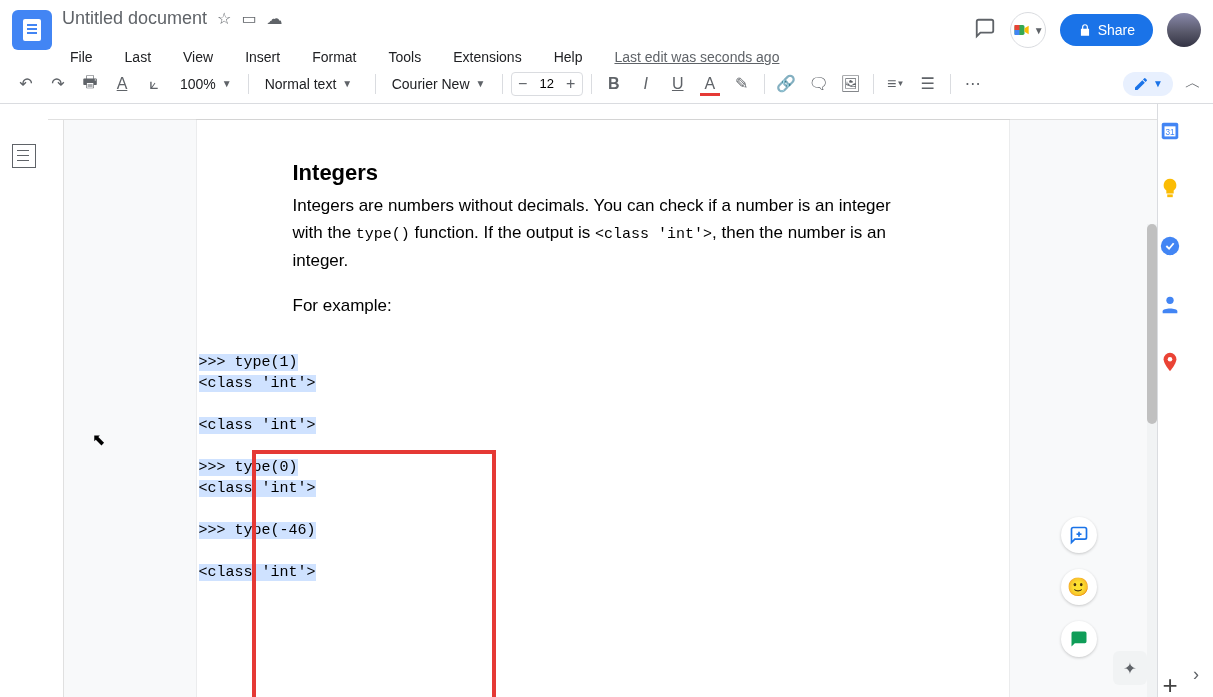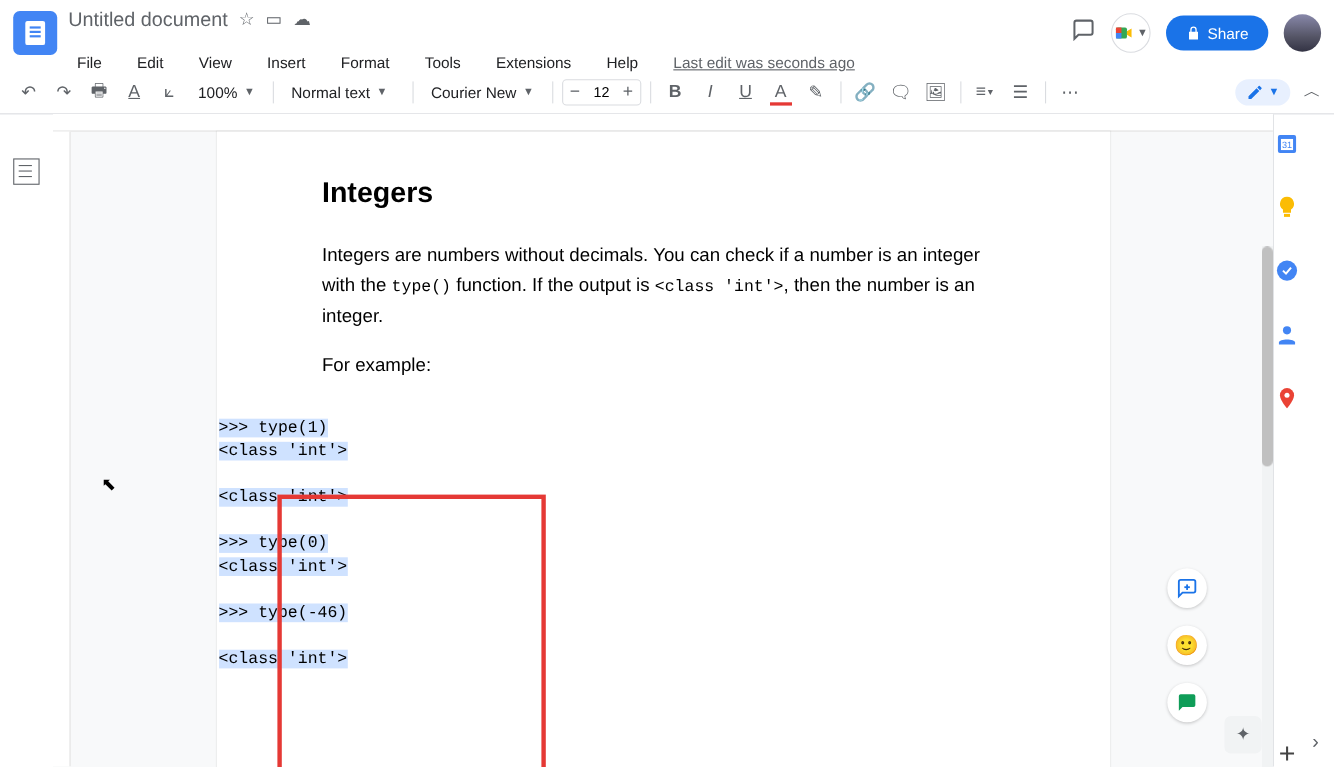--- a/index.html
+++ b/index.html
@@ -34,21 +34,21 @@
 .pen-pill { display:flex; align-items:center; gap:4px; background:#e8f0fe; padding:4px 10px; border-radius:14px; color:#1a73e8; margin-left:auto;}
 .collapse-up { color:#5f6368; margin-left:8px; cursor:pointer;}
 .workspace { display:flex; height:calc(697px - 104px); position:relative;}
 .left-rail { width:48px; display:flex; flex-direction:column; align-items:center; padding-top:40px;}
 .outline-icon { width:24px; height:24px; border:1px solid #5f6368; position:relative;}
 .outline-icon::before { content:""; position:absolute; left:4px; top:5px; width:12px; height:1px; background:#5f6368; box-shadow:0 5px 0 #5f6368,0 10px 0 #5f6368;}
 .canvas-wrap { flex:1; background:#f8f9fa; overflow:auto; position:relative;}
 .ruler-h { height:16px; background:#fff; border-bottom:1px solid #e0e0e0; position:relative;}
 .ruler-v { position:absolute; left:0; top:16px; bottom:0; width:16px; background:#fff; border-right:1px solid #e0e0e0;}
 .page { width:812px; background:#fff; margin:0 auto; min-height:800px; padding:40px 96px; position:relative; box-shadow:0 0 0 1px rgba(0,0,0,.05);}
-h2.doc-h { font-size:26px; font-family:Arial; color:#000; font-weight:700; margin-bottom:28px;}
+h2.doc-h { font-size:22px; font-family:Arial; color:#000; font-weight:700; margin-bottom:6px;}
 .body-text { font-size:17px; line-height:1.6; color:#000; font-family:Arial;}
 .mono { font-family:"Courier New",monospace; font-size:15px;}
 .code-area { margin-top:24px; padding:8px 0; font-family:"Courier New",monospace; font-size:15px; line-height:1.4; position:relative;}
 .code-area .line.sel{ background:#cfe2ff; display:inline;}
 .code-area div { white-space:pre;}
 .red-box { position:absolute; border:4px solid #e53935; left:204px; top:346px; width:244px; height:330px; pointer-events:none;}
 .side-tools { position:absolute; right:60px; bottom:40px; display:flex; flex-direction:column; gap:16px; align-items:center;}
 .side-tools .bubble { width:36px; height:36px; border-radius:50%; display:flex; align-items:center; justify-content:center; box-shadow:0 1px 3px rgba(0,0,0,.2); background:#fff; font-size:18px;}
 .right-panel { width:56px; border-left:1px solid #dadce0; display:flex; flex-direction:column; padding-top:14px; gap:34px;}
 .rp-icon { width:24px; height:24px; border-radius:4px; display:flex; align-items:center; justify-content:center; font-size:18px; cursor:pointer;}
@@ -65,21 +65,21 @@
   <div class="docs-logo"></div>
   <div class="title-area">
     <div class="doc-title-row">
       <span class="doc-title">Untitled document</span>
       <span class="title-icon">☆</span>
       <span class="title-icon">▭</span>
       <span class="title-icon">☁</span>
     </div>
     <div class="menus">
       <span class="menu-item">File</span>
-      <span class="menu-item">Edit</span>
+      <span class="menu-item">Last</span>
       <span class="menu-item">View</span>
       <span class="menu-item">Insert</span>
       <span class="menu-item">Format</span>
       <span class="menu-item">Tools</span>
       <span class="menu-item">Extensions</span>
       <span class="menu-item">Help</span>
       <span class="last-edit">Last edit was seconds ago</span>
     </div>
   </div>
   <div class="top-right">

